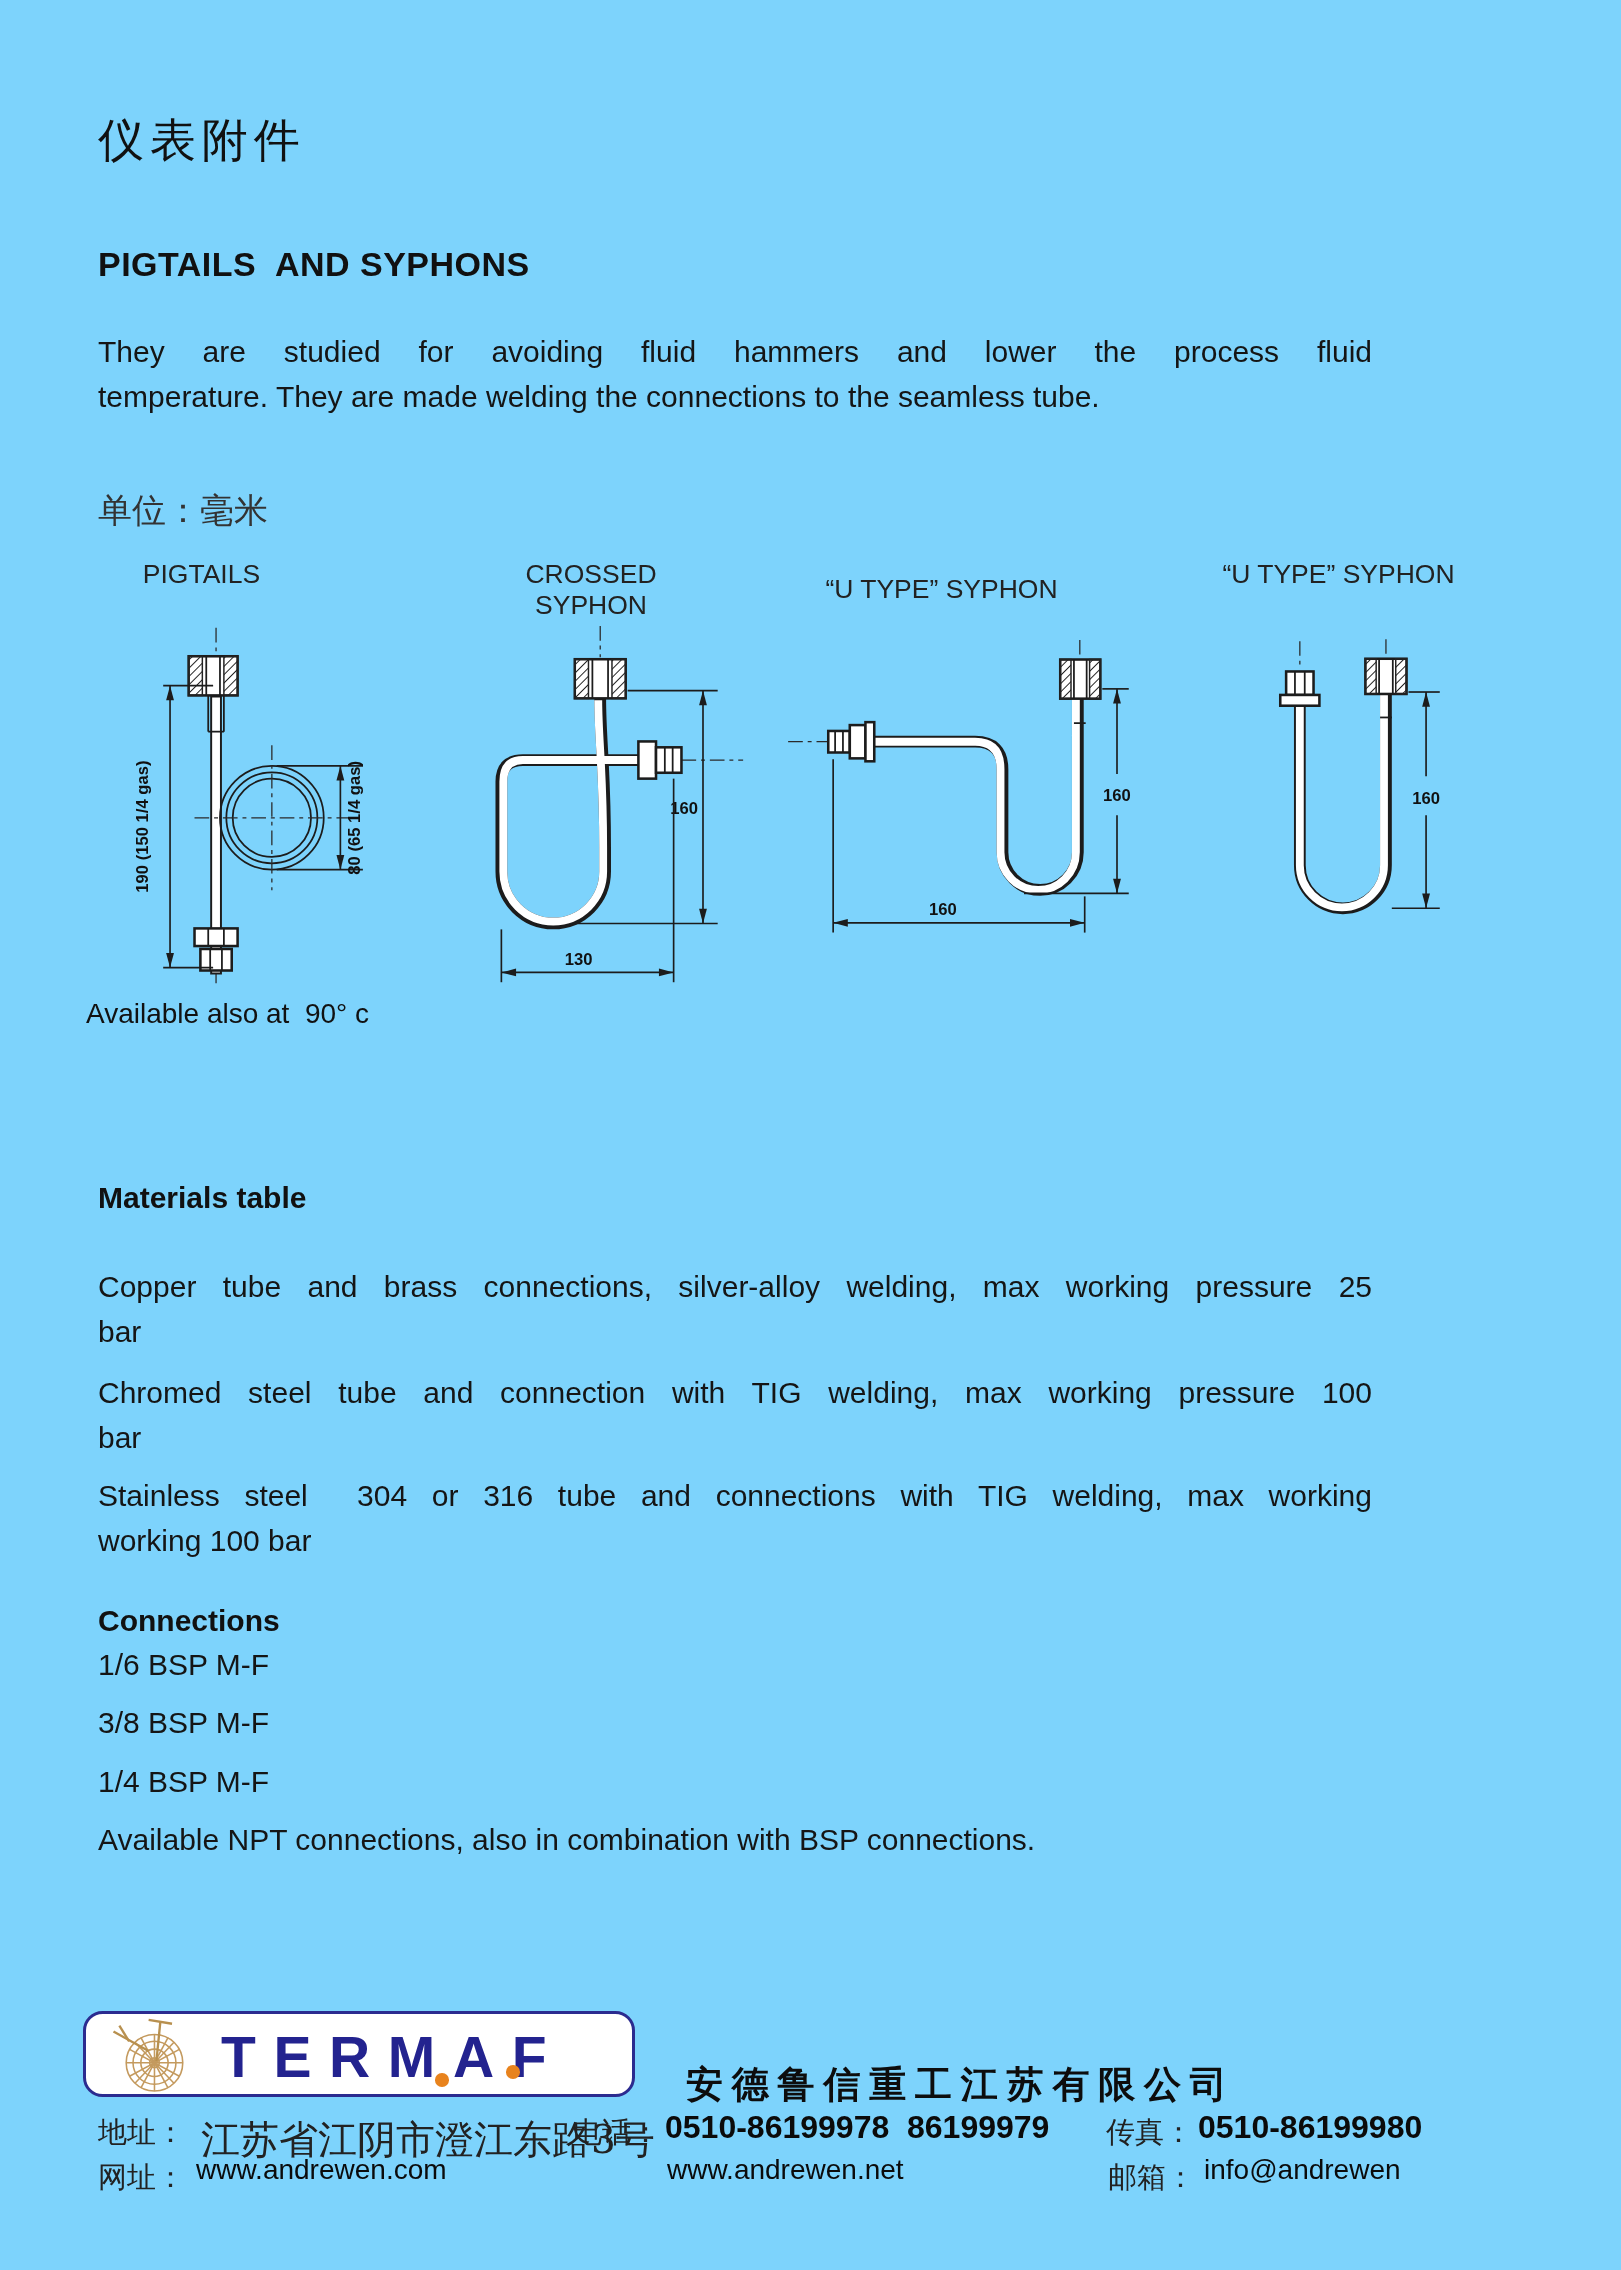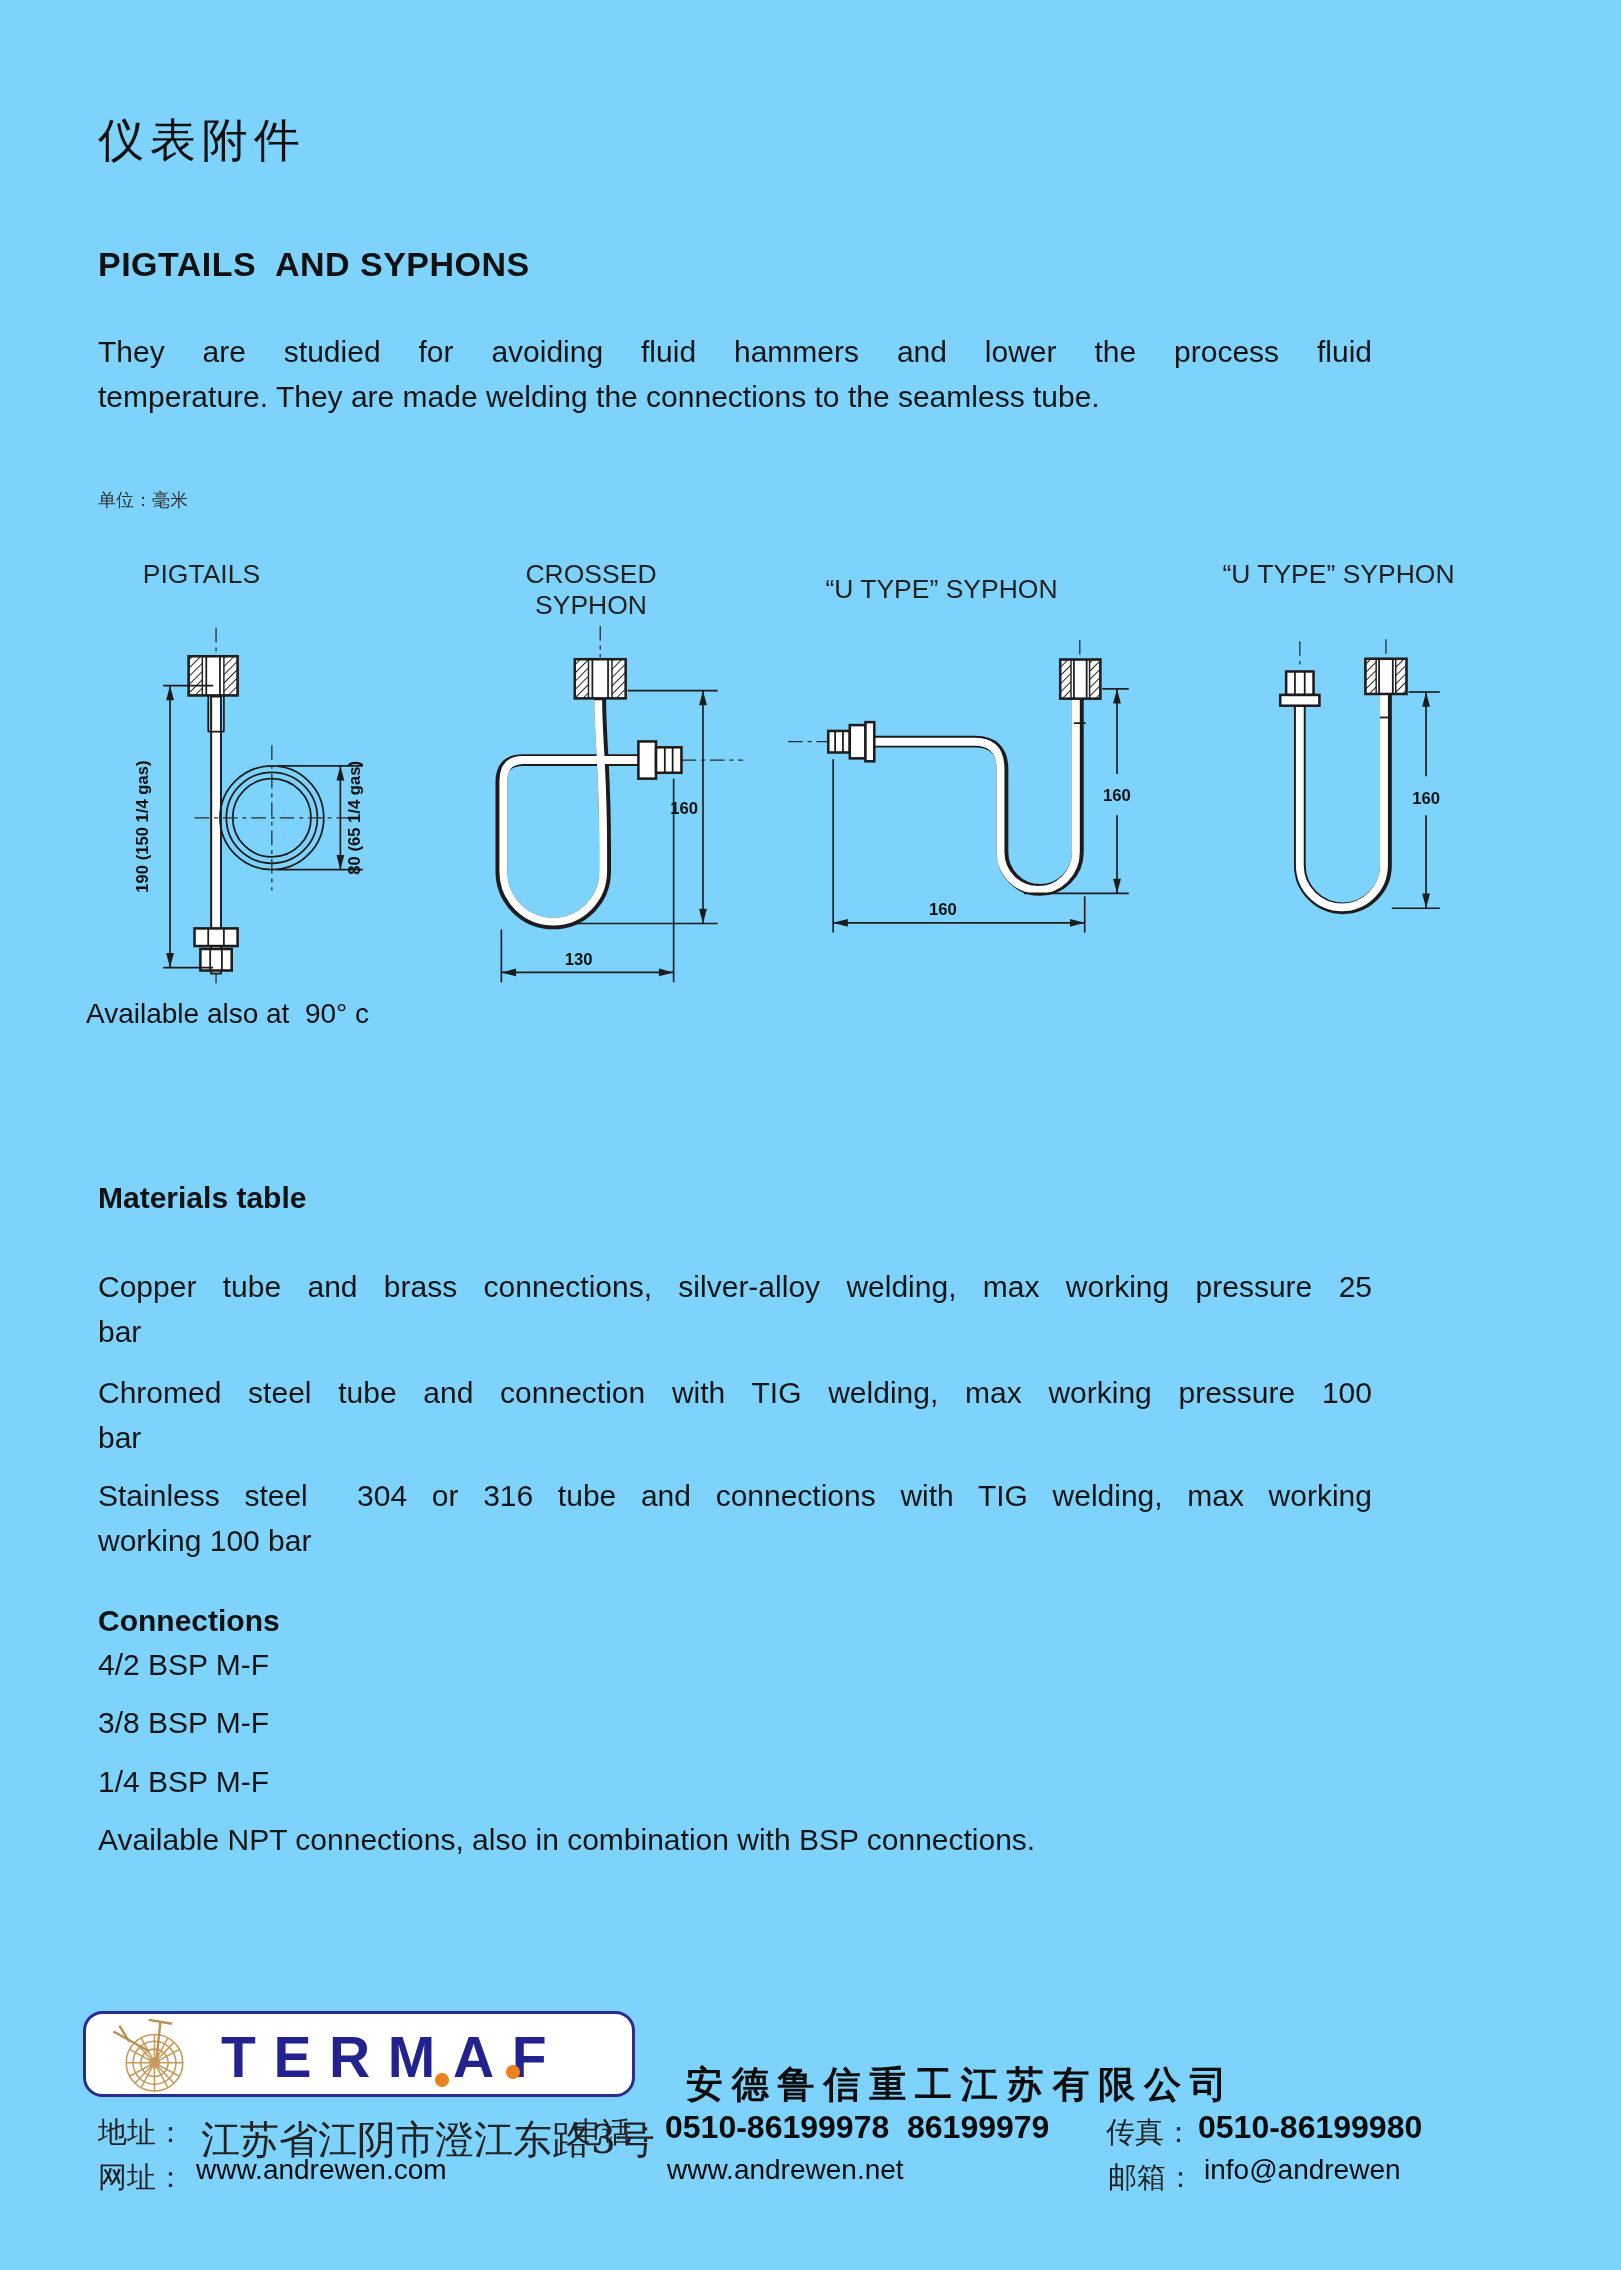--- a/index.html
+++ b/index.html
@@ -7,21 +7,21 @@
     position:relative;width:1621px;height:2270px;background:#7dd3fc;
     font-family:"Liberation Sans", sans-serif;color:#1a1a1a;overflow:hidden;
     margin:0 auto;
   }
   .abs{position:absolute;}
   .title-cn{font-family:"DejaVu Serif","Liberation Serif",serif;font-size:46px;letter-spacing:5.9px;color:#111;}
   .h1{font-size:34px;font-weight:bold;letter-spacing:0.5px;color:#111;}
   .body-text{font-size:30px;line-height:45px;color:#151515;width:1274px;}
   .line-just{text-align:justify;text-align-last:justify;}
   .line-left{text-align:left;}
-  .unit-note{font-family:Liberation Serif, serif;font-size:18px;color:#333;}
+  .unit-note{font-family:Liberation Serif, serif;font-size:34px;color:#333;}
   .diag-label{font-size:26.5px;color:#222;text-align:center;line-height:31px;}
   .note{font-size:28px;color:#111;}
   .h2{font-size:30px;font-weight:bold;color:#111;}
   .bsp{font-size:30px;color:#151515;}
   
   svg .tube-o{stroke:#1c1c1c;stroke-width:12;fill:none;}
   svg .tube-i{stroke:#ffffff;stroke-width:8;fill:none;}
   svg .thin{stroke:#1c1c1c;stroke-width:1.8;fill:none;}
   svg .med{stroke:#1c1c1c;stroke-width:2.6;fill:#fff;}
   svg .cl{stroke:#2a2a2a;stroke-width:1.3;fill:none;stroke-dasharray:15 5 4 5;}
@@ -251,21 +251,21 @@
   <div class="abs body-text" style="left:98px;top:1370px;">
     <div class="line-just">Chromed steel tube and connection with TIG welding, max working pressure 100</div>
     <div class="line-left">bar</div>
   </div>
   <div class="abs body-text" style="left:98px;top:1473px;">
     <div class="line-just">Stainless steel&nbsp; 304 or 316 tube and connections with TIG welding, max working</div>
     <div class="line-left">working 100 bar</div>
   </div>
 
   <div class="abs h2" style="left:98px;top:1604px;">Connections</div>
-  <div class="abs bsp" style="left:98px;top:1648px;">4/2 BSP M-F</div>
+  <div class="abs bsp" style="left:98px;top:1648px;">1/6 BSP M-F</div>
   <div class="abs bsp" style="left:98px;top:1706px;">3/8 BSP M-F</div>
   <div class="abs bsp" style="left:98px;top:1765px;">1/4 BSP M-F</div>
   <div class="abs bsp" style="left:98px;top:1823px;">Available NPT connections, also in combination with BSP connections.</div>
 
   <div class="logo-box">
     <svg width="127" height="80" viewBox="0 0 130 82" class="abs" style="left:3.9px;top:0px;">
       <g stroke="#c49a5e" stroke-width="1.6" fill="none">
         <circle cx="66" cy="50" r="29"></circle>
         <circle cx="66" cy="50" r="22"></circle>
         <circle cx="66" cy="50" r="14"></circle>

